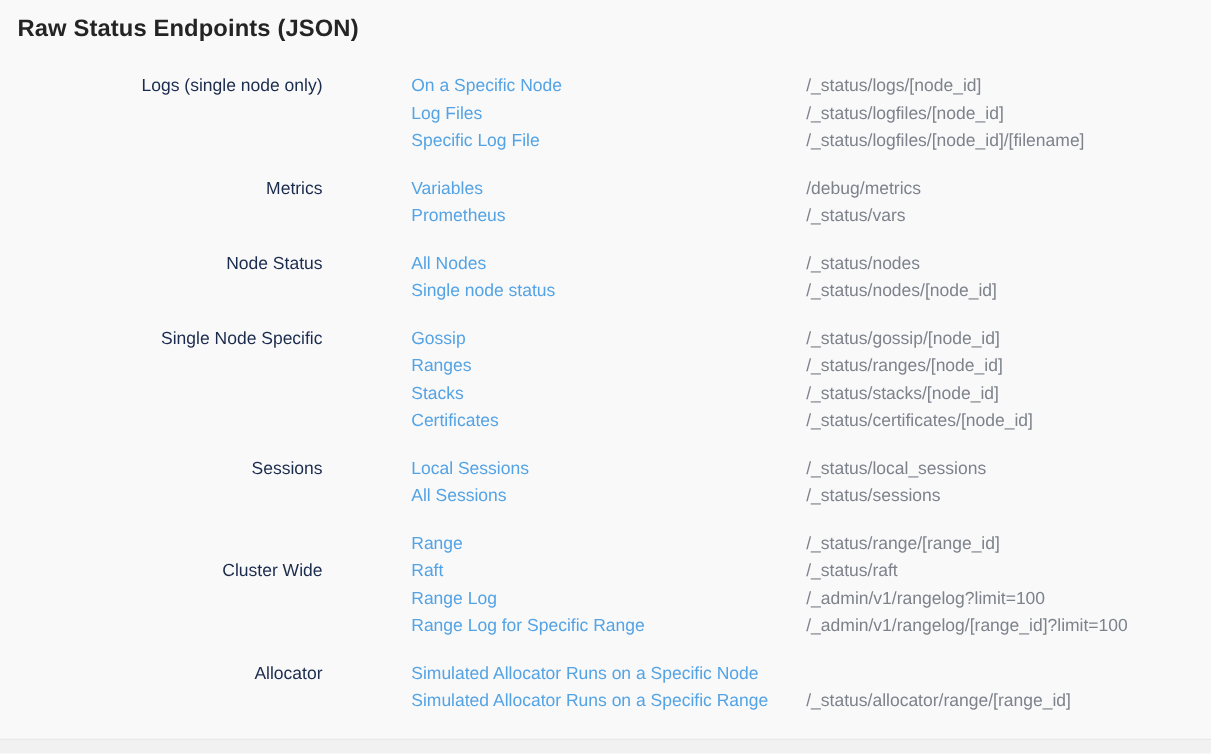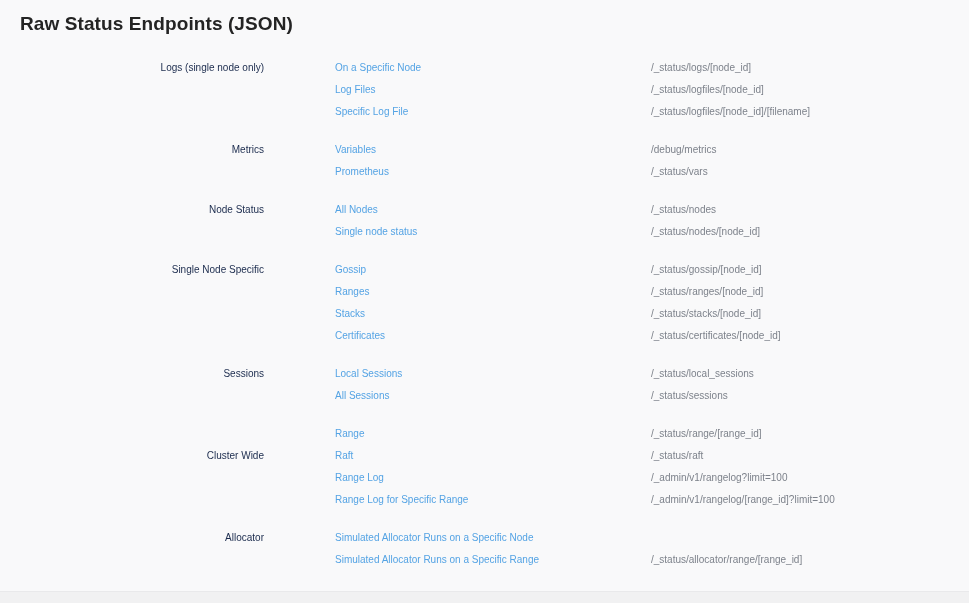--- a/index.html
+++ b/index.html
@@ -9,41 +9,41 @@
   }
   .screen {
     position: relative;
     width: 969px;
     height: 603px;
     background: var(--bg, #f9f9fa);
     overflow: hidden;
     box-sizing: border-box;
   }
   .content {
-    padding: 13px 14px 0 20px;
+    padding: 13px 14px 0 14px;
   }
   .page-title {
     font-size: 19px;
     font-weight: 600;
     letter-spacing: 0.1px;
     color: var(--title, #242424);
     margin: 0 0 22px 0;
   }
   .sections {
     display: block;
   }
   .section {
     margin-bottom: 16px;
   }
   .row {
     display: grid;
     grid-template-columns: 244px 333px 1fr;
     column-gap: 27px;
     line-height: 22px;
-    font-size: 10px;
+    font-size: 14px;
     align-items: baseline;
   }
   .cell-category {
     text-align: right;
     color: var(--category, #1b2b4d);
   }
   .cell-link a {
     color: var(--link, #54a3e4);
     text-decoration: none;
     cursor: pointer;

